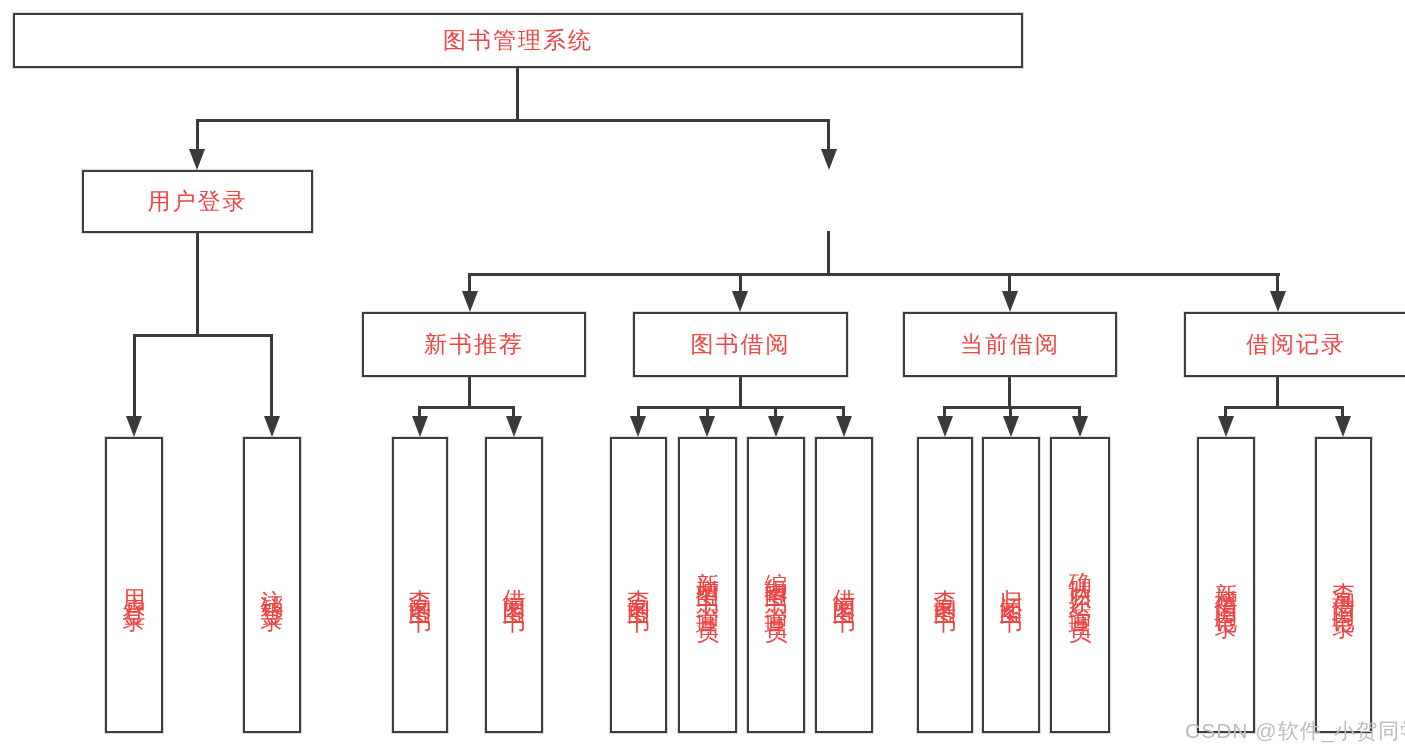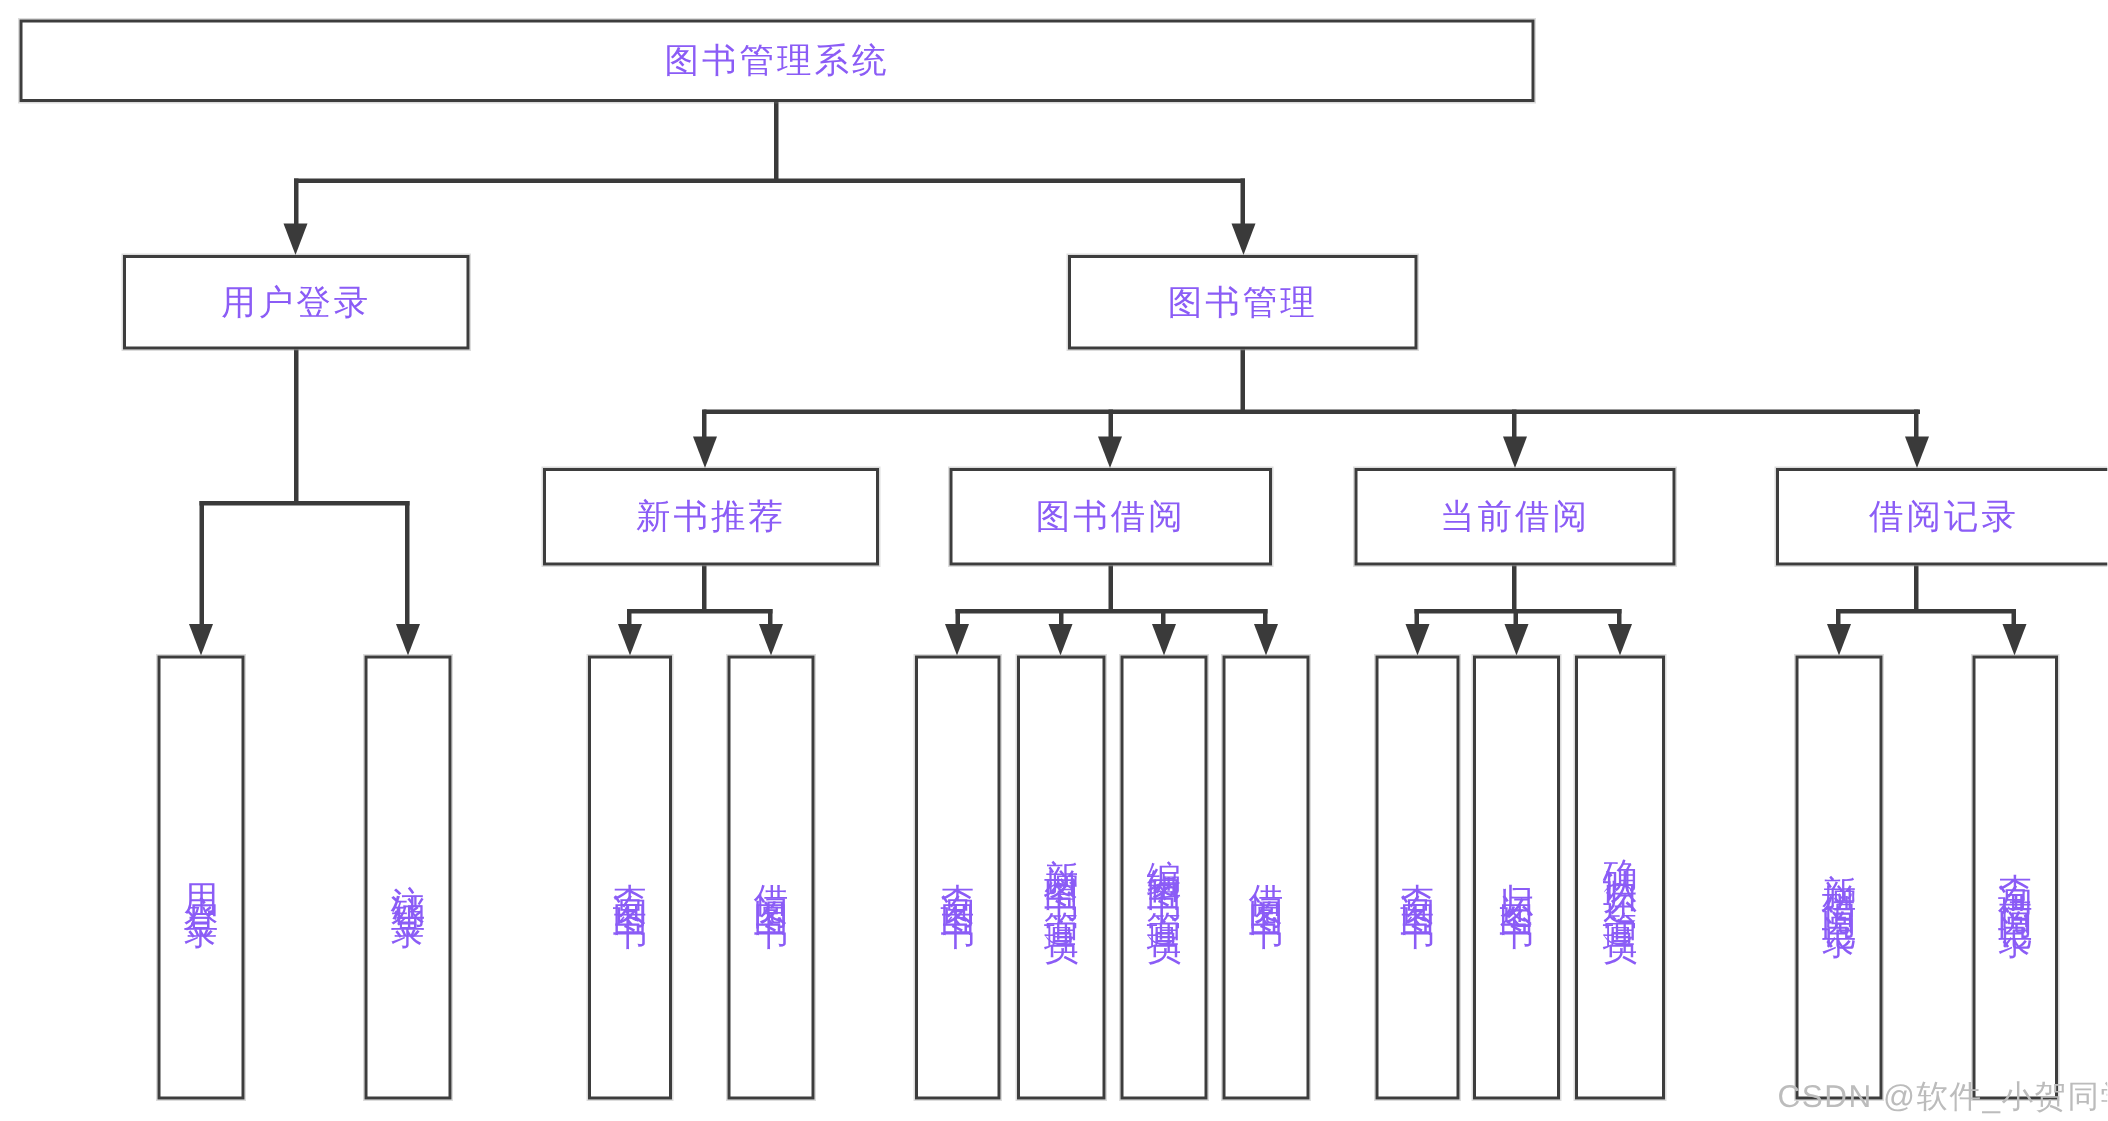--- a/index.html
+++ b/index.html
@@ -6,21 +6,21 @@
   .canvas{
     position:relative;width:1405px;height:747px;background:#ffffff;
     font-family:"Liberation Sans","DejaVu Sans",sans-serif;overflow:hidden;
   }
   .box{
     position:absolute;box-sizing:border-box;background:#ffffff;
     border:2px solid #3d3d3d;box-shadow:0 0 0 1px rgba(130,130,130,.28);
     display:flex;align-items:center;justify-content:center;z-index:2;
   }
   .box .lbl{
-    font-size:23px;color:#8b5cf6;letter-spacing:2px;white-space:nowrap;
+    font-size:23px;color:#ef4444;letter-spacing:2px;white-space:nowrap;
   }
   .box.v .lbl{
     writing-mode:vertical-rl;text-orientation:mixed;
     letter-spacing:7px;line-height:1;white-space:normal;
   }
   .vl{position:absolute;width:3px;background:#3a3a3a;z-index:1;}
   .hl{position:absolute;height:3px;background:#3a3a3a;z-index:1;}
   .ar{
     position:absolute;width:0;height:0;z-index:1;
     border-left:8px solid transparent;border-right:8px solid transparent;
@@ -37,23 +37,20 @@
 <div class="canvas">
 
   <div class="box" style="left:13px;top:13px;width:1010px;height:55px">
     <span class="lbl">图书管理系统</span>
   </div>
 
   <div class="box" style="left:82px;top:170px;width:231px;height:63px">
     <span class="lbl">用户登录</span>
   </div>
 
-  <div class="box" style="left:712px;top:170px;width:233px;height:63px">
-    <span class="lbl">图书管理</span>
-  </div>
 
   <div class="box" style="left:362px;top:312px;width:224px;height:65px">
     <span class="lbl">新书推荐</span>
   </div>
 
   <div class="box" style="left:903px;top:312px;width:214px;height:65px">
     <span class="lbl">当前借阅</span>
   </div>
 
   <div class="box" style="left:633px;top:312px;width:215px;height:65px">

